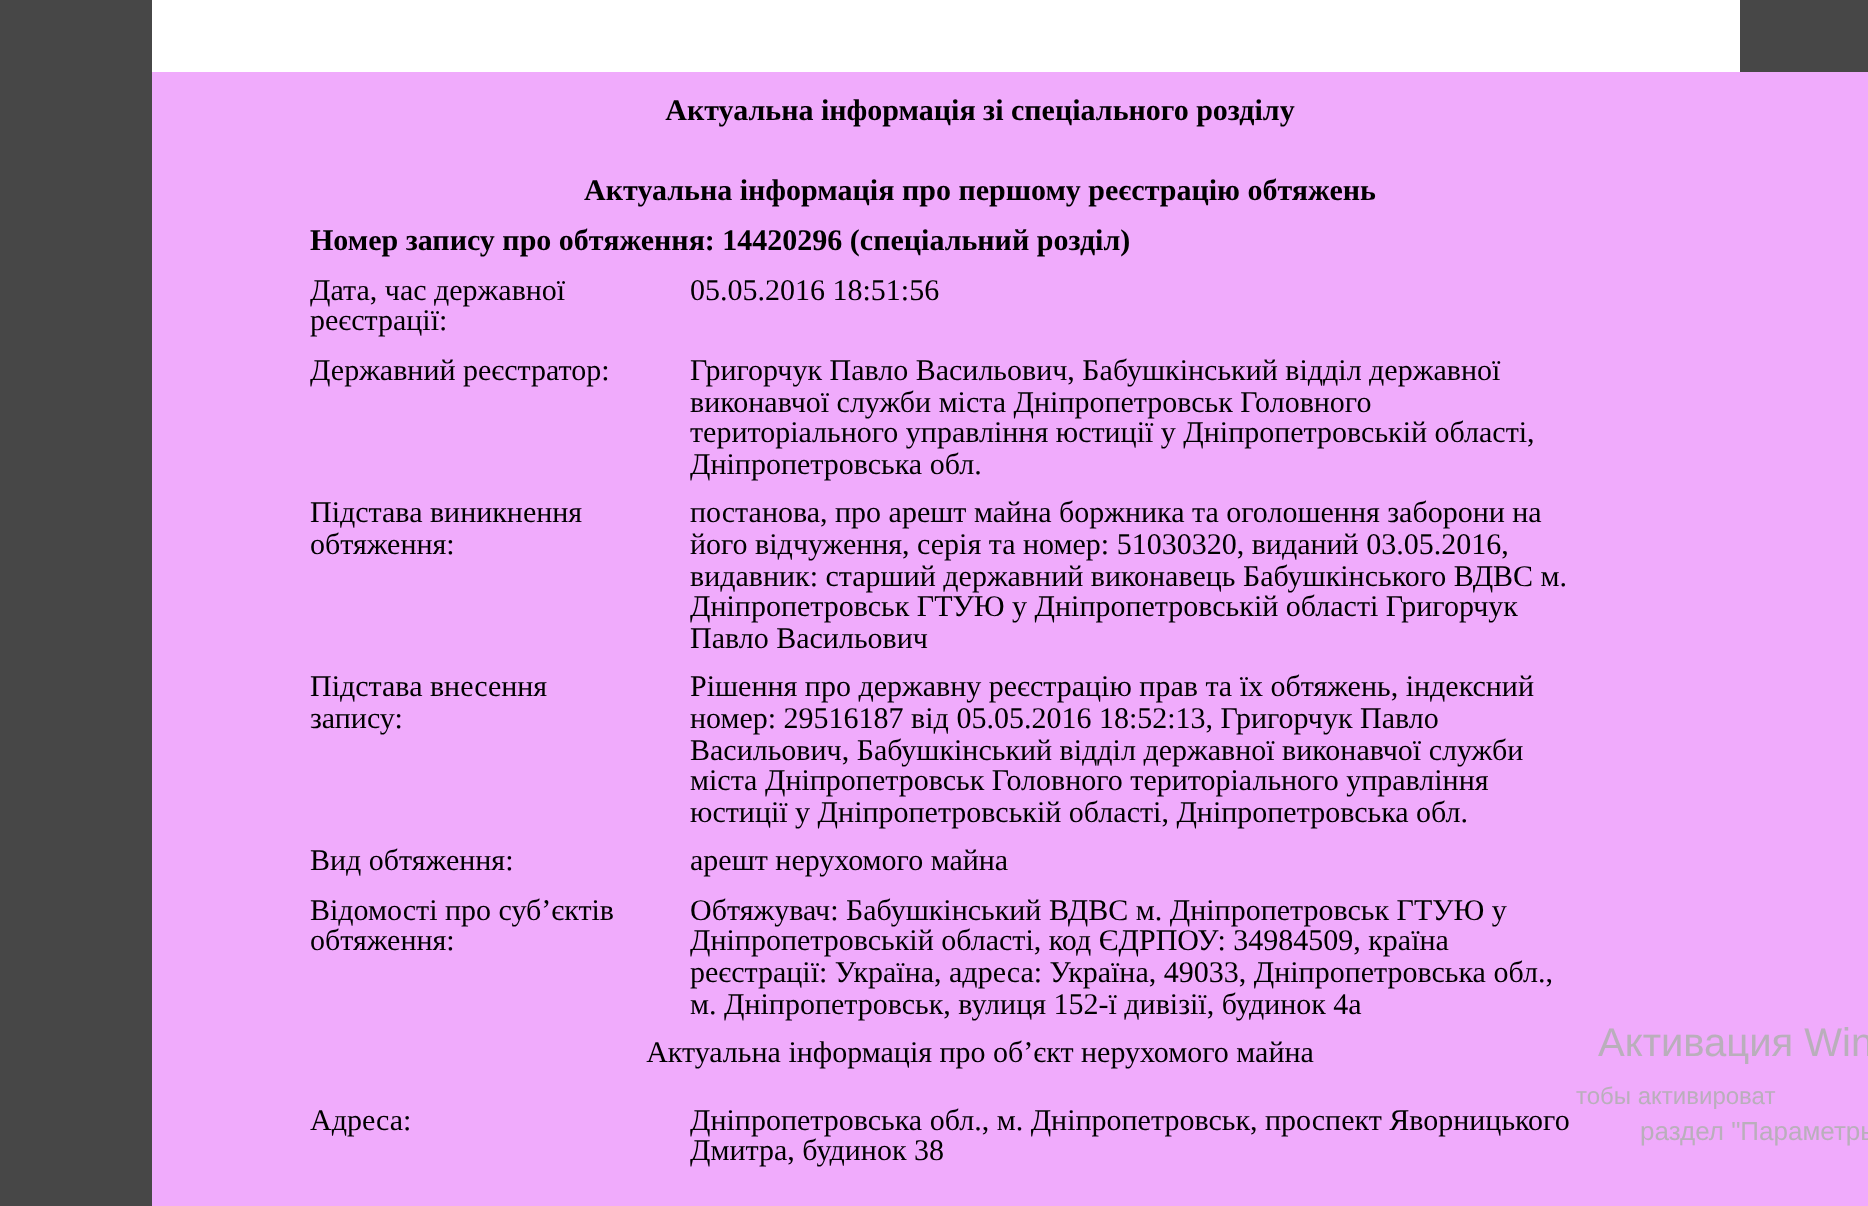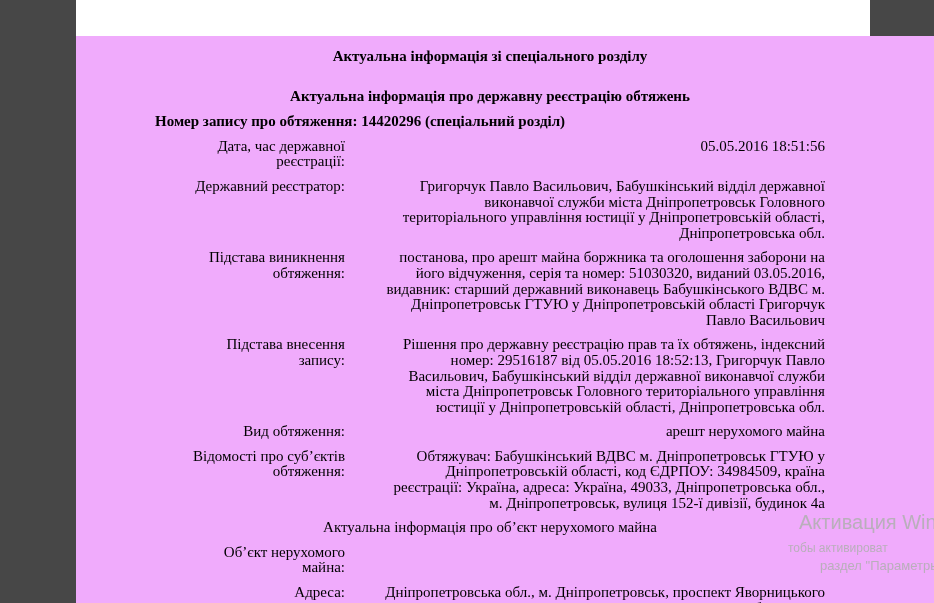--- a/index.html
+++ b/index.html
@@ -48,21 +48,20 @@
   .doc-title.first  { margin-bottom: 24px; }
   .doc-title.second { margin-bottom: 10px; }
   .record-number {
     font-weight: bold;
     margin-bottom: 9px;
   }
   .row {
     display: grid;
     grid-template-columns: 190px 1fr;
     margin-bottom: 9px;
-    text-align: right;
   }
   .cell {
     white-space: pre-line;
   }
   .section-title {
     font-weight: normal;
     text-align: center;
     margin: 0 0 9px 0;
   }
 
@@ -82,21 +81,21 @@
 <body>
 
 <div class="backdrop left"></div>
 <div class="backdrop right"></div>
 
 <div class="page">
   <div class="doc">
 
     <div class="doc-title first">Актуальна інформація зі спеціального розділу</div>
 
-    <div class="doc-title second">Актуальна інформація про державну реєстрацію обтяжень</div>
+    <div class="doc-title second">Актуальна інформація про першому реєстрацію обтяжень</div>
 
     <div class="record-number">Номер запису про обтяження: 14420296 (спеціальний розділ)</div>
 
     <div class="row">
       <div class="cell">Дата, час державної
 реєстрації:</div>
       <div class="cell">05.05.2016 18:51:56</div>
     </div>
 
     <div class="row">
@@ -137,22 +136,20 @@
 обтяження:</div>
       <div class="cell">Обтяжувач: Бабушкінський ВДВС м. Дніпропетровськ ГТУЮ у
 Дніпропетровській області, код ЄДРПОУ: 34984509, країна
 реєстрації: Україна, адреса: Україна, 49033, Дніпропетровська обл.,
 м. Дніпропетровськ, вулиця 152-ї дивізії, будинок 4а</div>
     </div>
 
     <div class="section-title">Актуальна інформація про об’єкт нерухомого майна</div>
 
     <div class="row">
-      <div class="cell">Об’єкт нерухомого
-майна:</div>
     </div>
 
     <div class="row">
       <div class="cell">Адреса:</div>
       <div class="cell">Дніпропетровська обл., м. Дніпропетровськ, проспект Яворницького
 Дмитра, будинок 38</div>
     </div>
 
   </div>
 </div>

